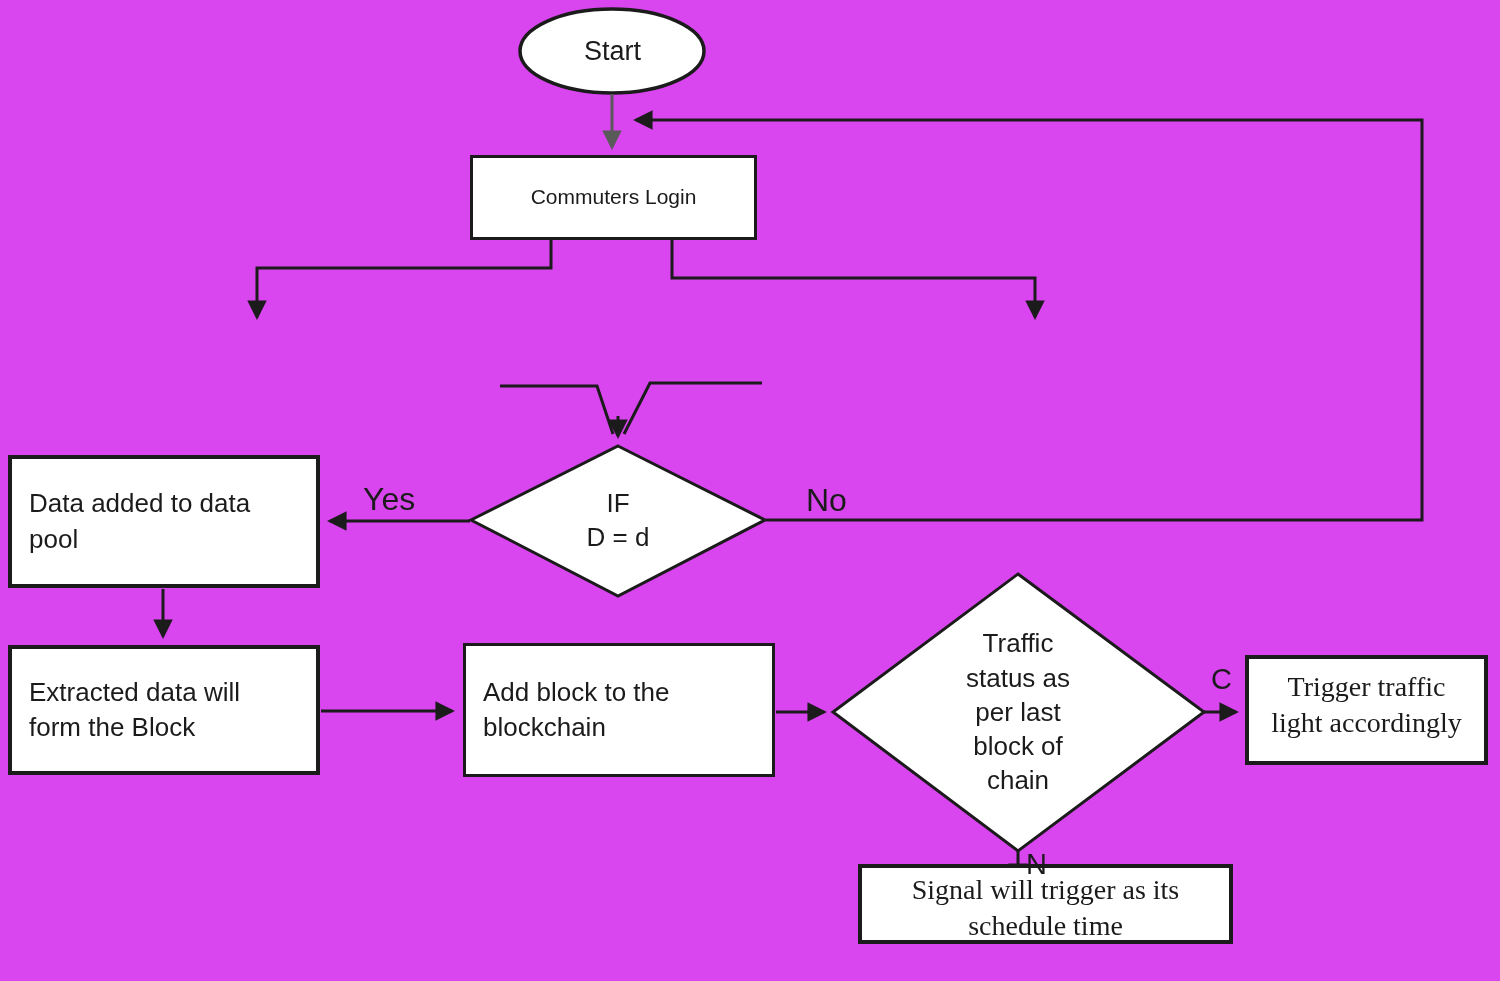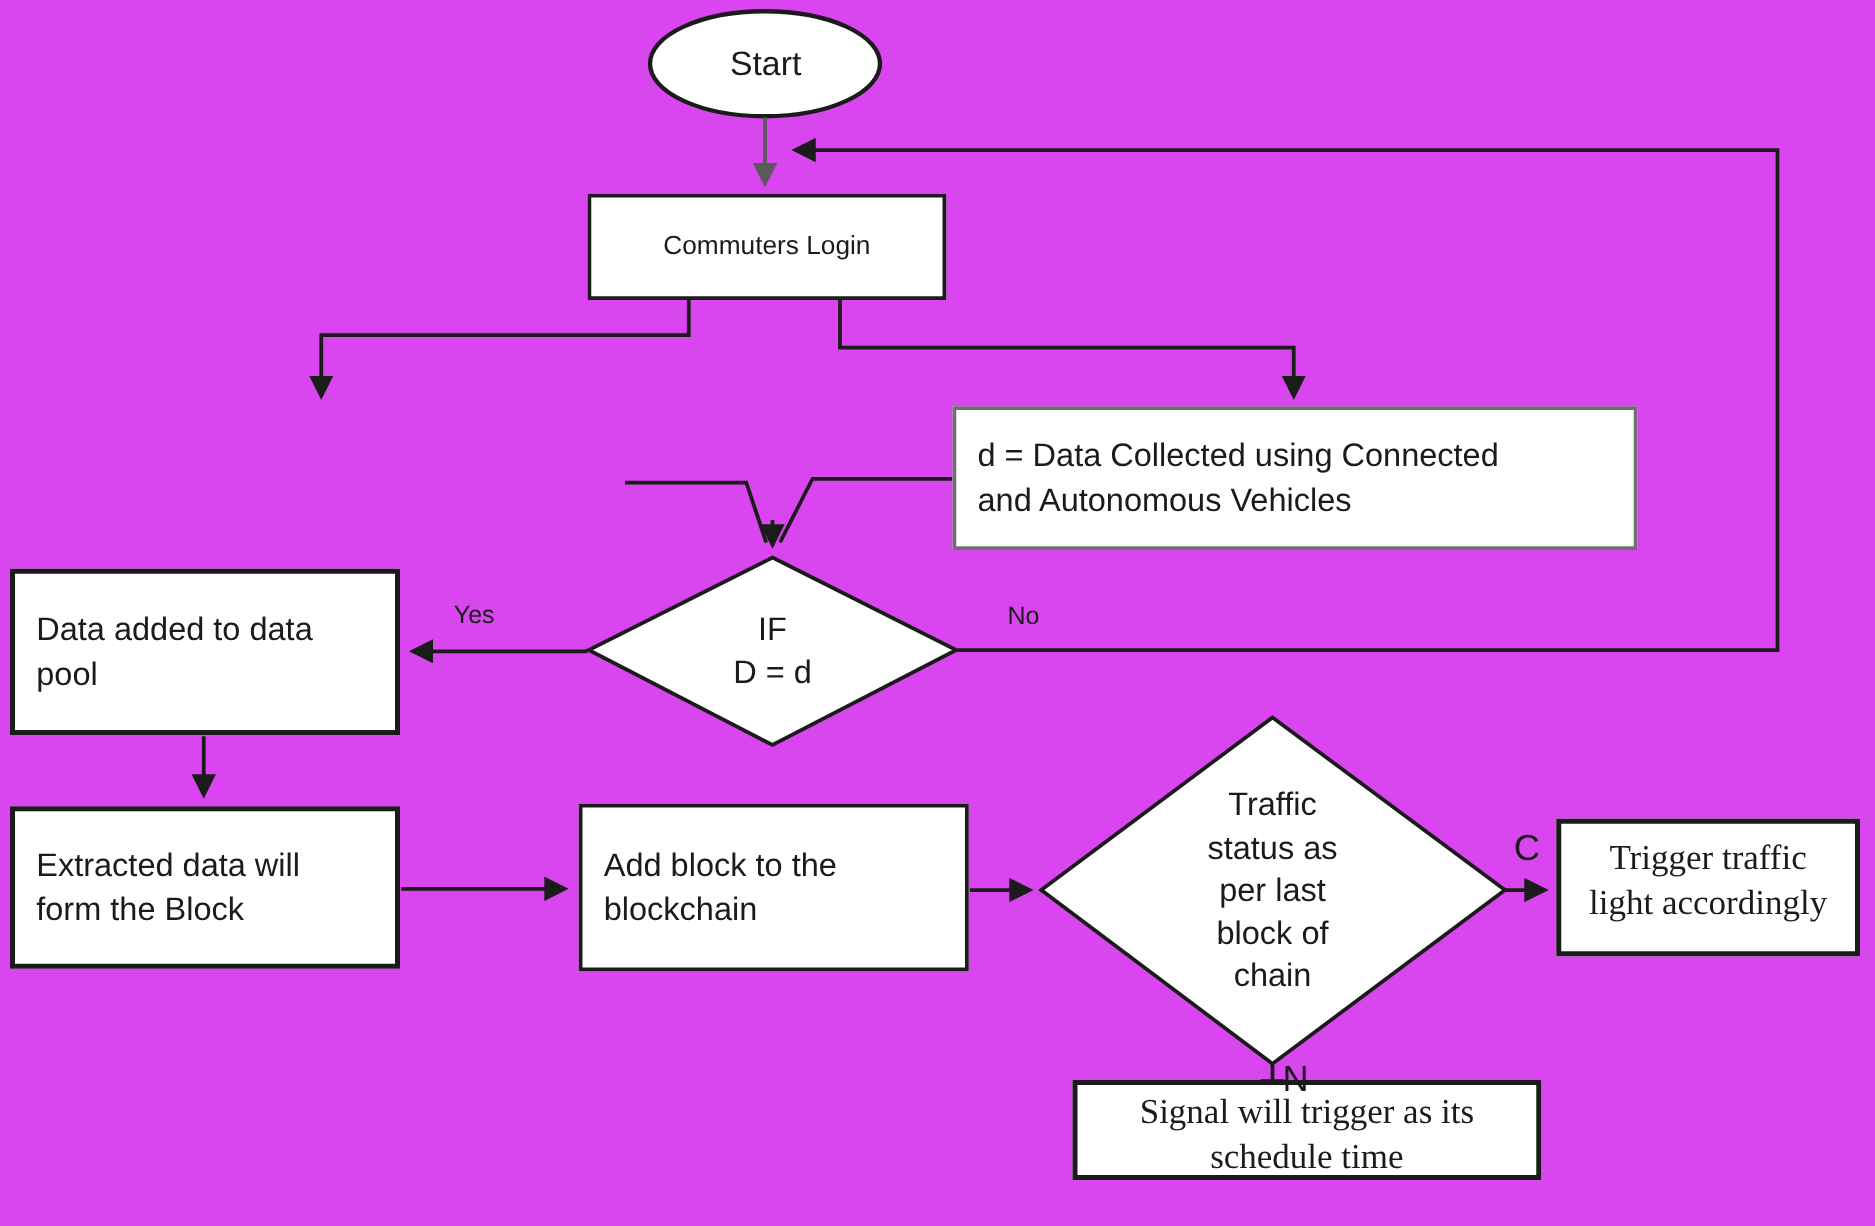--- a/index.html
+++ b/index.html
@@ -47,21 +47,21 @@
     align-items: center;
     justify-content: center;
     text-align: center;
     font-size: 26px;
     line-height: 1.32;
     color: #1b1b1b;
   }
   .dlabel .txt { white-space: pre-line; }
   .elabel {
     position: absolute;
-    font-size: 20px;
+    font-size: 32px;
     color: #1b1b1b;
   }
   .elabel.big { font-size: 29px; }
 </style>
 </head>
 <body>
 
 <div class="canvas">
 
   <svg class="wires" viewBox="0 0 1500 981" aria-hidden="true">
@@ -95,24 +95,20 @@
 
   <div class="dlabel" style="left:520px; top:10px; width:185px; height:83px; font-size:27px;">
     <span class="txt">Start</span>
   </div>
 
   <div class="node center" style="left:470px; top:155px; width:287px; height:85px; font-size:21px;">
     <span class="txt">Commuters Login</span>
   </div>
 
 
-  <div class="node pad" style="left:762px; top:325px; width:548px; height:115px; border-color:#6f6f6f;">
-    <span class="txt">d = Data Collected using Connected
-and Autonomous Vehicles</span>
-  </div>
 
   <div class="node thick pad" style="left:8px; top:455px; width:312px; height:133px;">
     <span class="txt">Data added to data
 pool</span>
   </div>
 
   <div class="node thick pad" style="left:8px; top:645px; width:312px; height:130px;">
     <span class="txt">Extracted data will
 form the Block</span>
   </div>

